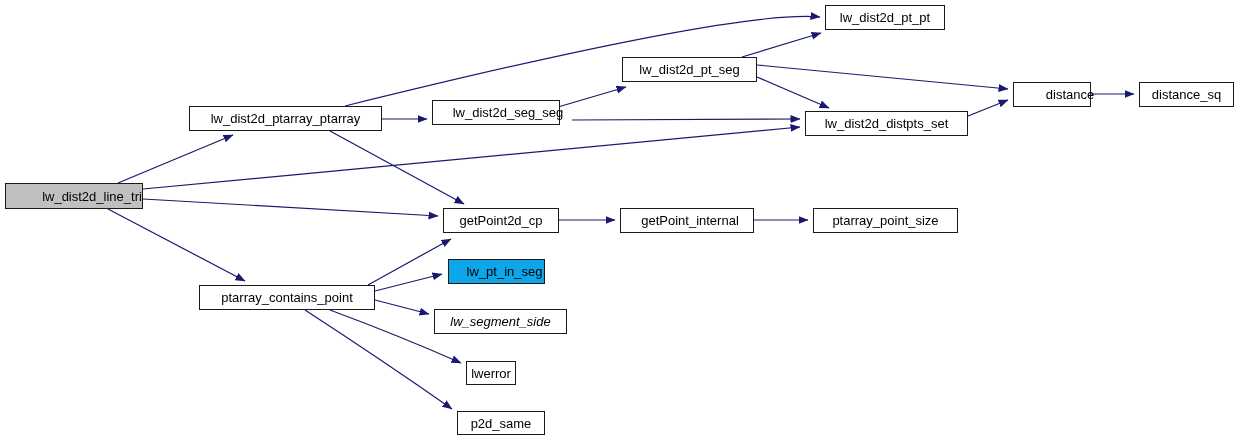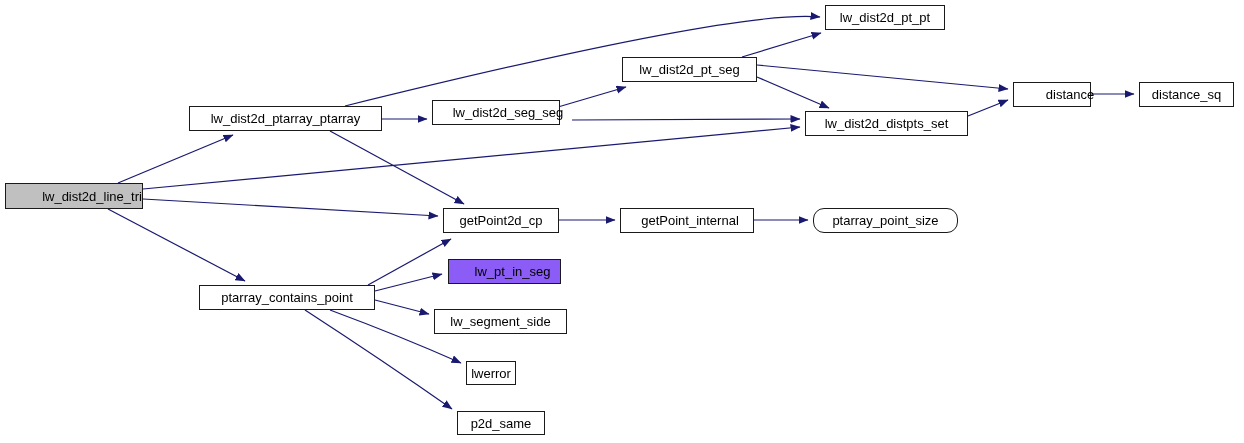--- a/index.html
+++ b/index.html
@@ -84,20 +84,20 @@
       <div class="node root" style="left: 5px; top: 183px; width: 138px; height: 26px; border-color: rgb(26, 26, 26); background: rgb(192, 192, 192);">lw_dist2d_line_tri</div>
       <div class="node" style="left: 189px; top: 106px; width: 193px; height: 25px; border-color: rgb(26, 26, 26); background: rgb(255, 255, 255);">lw_dist2d_ptarray_ptarray</div>
       <div class="node" style="left: 432px; top: 100px; width: 128px; height: 25px; border-color: rgb(26, 26, 26); background: rgb(255, 255, 255); padding-left: 24px;">lw_dist2d_seg_seg</div>
       <div class="node" style="left: 622px; top: 57px; width: 135px; height: 25px; border-color: rgb(26, 26, 26); background: rgb(255, 255, 255);">lw_dist2d_pt_seg</div>
       <div class="node" style="left: 825px; top: 5px; width: 120px; height: 25px; border-color: rgb(26, 26, 26); background: rgb(255, 255, 255);">lw_dist2d_pt_pt</div>
       <div class="node" style="left: 805px; top: 111px; width: 163px; height: 25px; border-color: rgb(26, 26, 26); background: rgb(255, 255, 255);">lw_dist2d_distpts_set</div>
       <div class="node" style="left: 1013px; top: 82px; width: 78px; height: 25px; border-color: rgb(26, 26, 26); background: rgb(255, 255, 255); padding-left: 36px;">distance</div>
       <div class="node" style="left: 1139px; top: 82px; width: 95px; height: 25px; border-color: rgb(26, 26, 26); background: rgb(255, 255, 255);">distance_sq</div>
       <div class="node" style="left: 443px; top: 208px; width: 116px; height: 25px; border-color: rgb(26, 26, 26); background: rgb(255, 255, 255);">getPoint2d_cp</div>
       <div class="node" style="left: 620px; top: 208px; width: 134px; height: 25px; border-color: rgb(26, 26, 26); background: rgb(255, 255, 255); padding-left: 6px;">getPoint_internal</div>
-      <div class="node" style="left: 813px; top: 208px; width: 145px; height: 25px; border-color: rgb(26, 26, 26); background: rgb(255, 255, 255); border-radius: 11px;">ptarray_point_size</div>
+      <div class="node" style="left: 813px; top: 208px; width: 145px; height: 25px; border-color: rgb(26, 26, 26); background: rgb(255, 255, 255);">ptarray_point_size</div>
       <div class="node" style="left: 199px; top: 285px; width: 176px; height: 25px; border-color: rgb(26, 26, 26); background: rgb(255, 255, 255);">ptarray_contains_point</div>
-      <div class="node" style="left: 448px; top: 259px; width: 113px; height: 25px; border-color: rgb(26, 26, 26); background: #8b5cf6; padding-left: 16px;">lw_pt_in_seg</div>
-      <div class="node" style="left: 434px; top: 309px; width: 133px; height: 25px; border-color: rgb(26, 26, 26); background: rgb(255, 255, 255);">lw_segment_side</div>
+      <div class="node" style="left: 448px; top: 259px; width: 97px; height: 25px; border-color: rgb(26, 26, 26); background: #0ea5e9; padding-left: 16px;">lw_pt_in_seg</div>
+      <div class="node" style="left: 434px; top: 309px; width: 133px; height: 25px; border-color: rgb(26, 26, 26); background: rgb(255, 255, 255); font-style: italic;">lw_segment_side</div>
       <div class="node" style="left: 466px; top: 361px; width: 50px; height: 24px; border-color: rgb(26, 26, 26); background: rgb(255, 255, 255);">lwerror</div>
       <div class="node" style="left: 457px; top: 411px; width: 88px; height: 24px; border-color: rgb(26, 26, 26); background: rgb(255, 255, 255);">p2d_same</div>
     </div>
 </div>
 
 </body></html>

